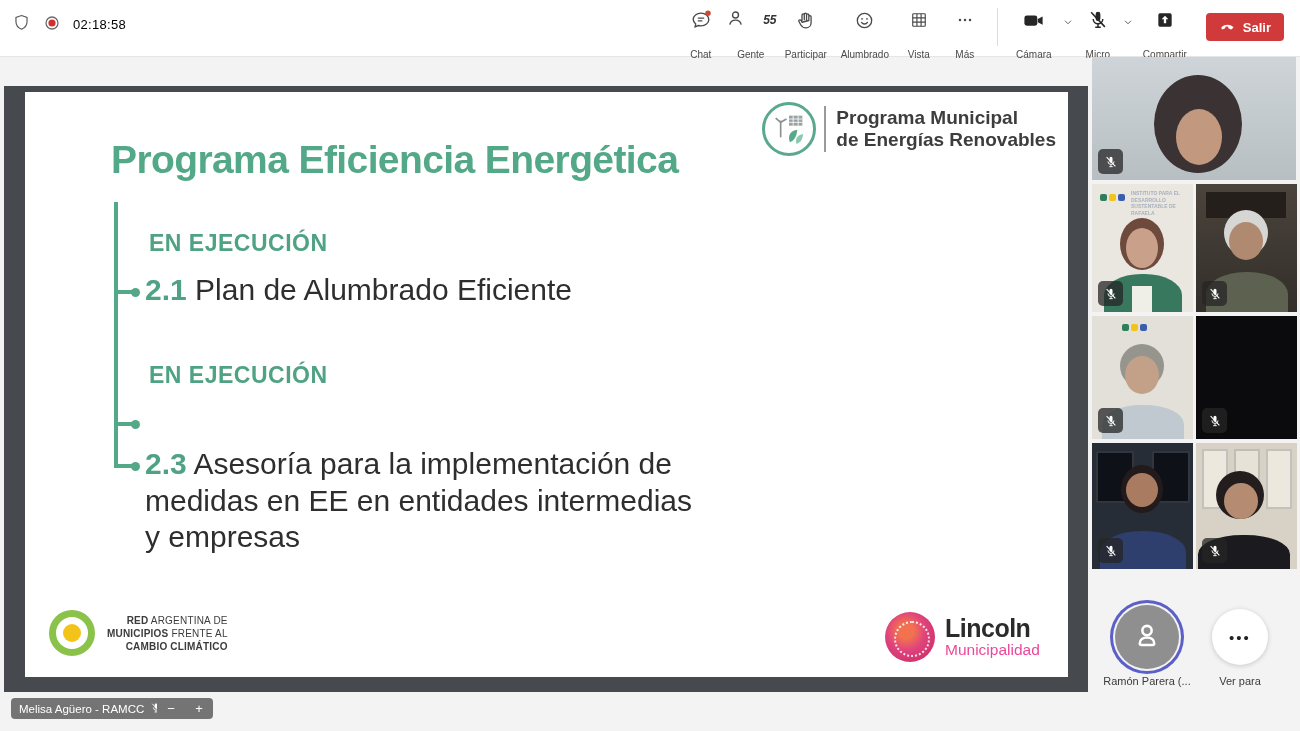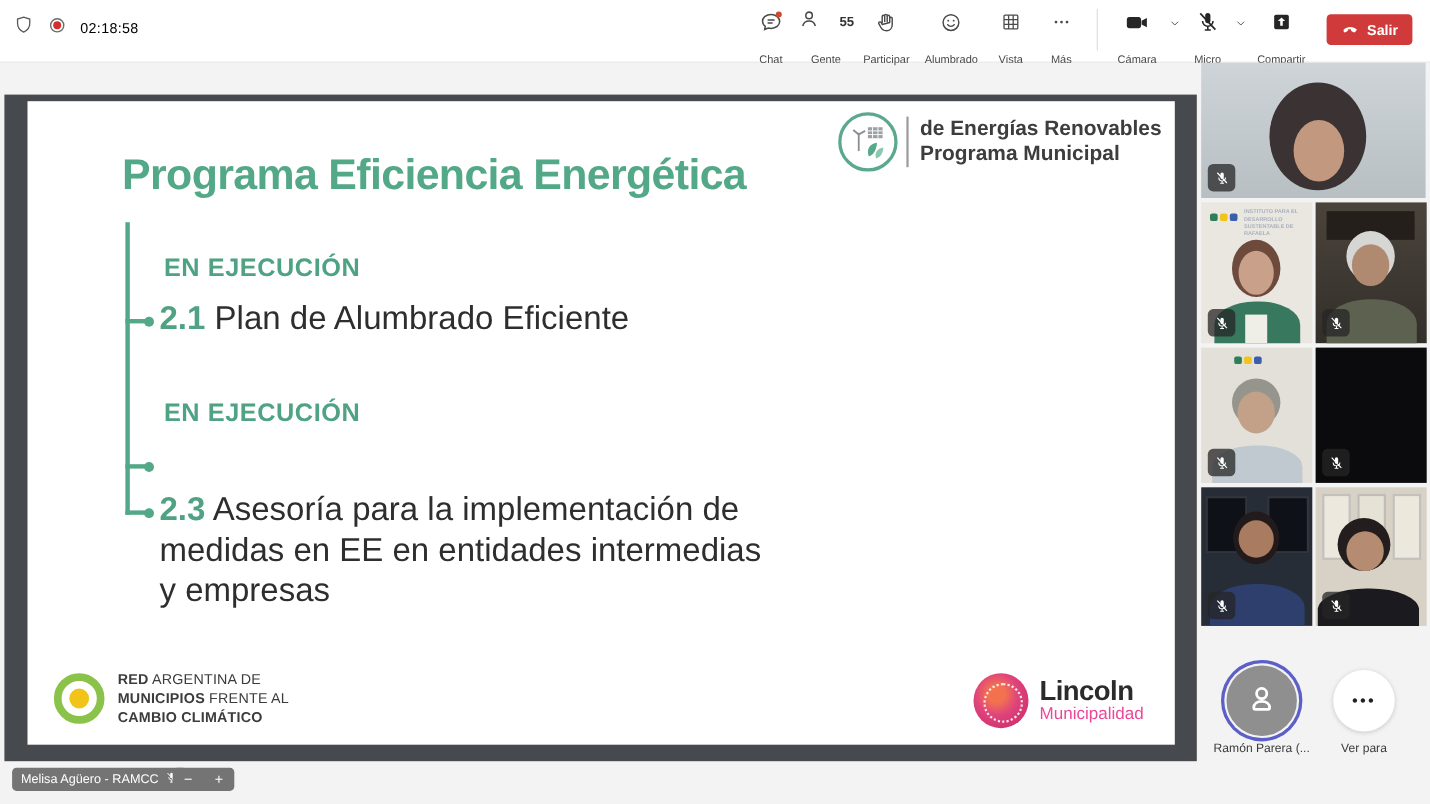--- a/index.html
+++ b/index.html
@@ -5,21 +5,21 @@
   * { margin:0; padding:0; box-sizing:border-box; }
   html,body { width:1300px; height:731px; }
   body { position:relative; background:#f3f3f3; font-family:"Liberation Sans",sans-serif; overflow:hidden; }
 
   
   .topbar { position:absolute; left:0; top:0; width:1300px; height:57px; background:#fff; border-bottom:1px solid #e6e6e6; }
   .tb-left { position:absolute; left:12px; top:13px; display:flex; align-items:center; gap:12px; }
   .timer { font-size:13px; color:#000000; letter-spacing:.3px; }
   .tb-right { position:absolute; right:16px; top:0; height:57px; display:flex; align-items:flex-start; }
   .tb-item { display:flex; flex-direction:column; align-items:center; padding-top:8px; cursor:pointer; }
-  .tb-item .ic { height:24px; display:flex; align-items:center; justify-content:center; gap:15px; }
+  .tb-item .ic { height:24px; display:flex; align-items:center; justify-content:center; gap:15px;font-style:italic; }
   .tb-item .lbl { font-size:10px; color:#4c4a48; margin-top:17px; white-space:nowrap; }
   .tb-count { font-size:12px; font-weight:bold; color:#333; margin-left:2px; }
   .tb-chev { margin-top:14px; padding:0 2px; cursor:pointer; }
   .tb-divider { width:1px; height:38px; background:#dcdcdc; margin:8px 10px 0 10px; }
   .w48{width:48px}.w52{width:52px}.w58{width:58px}.w60{width:60px}.w44{width:44px}
   .leave-btn { margin:13px 0 0 12px; height:28px; padding:0 13px; border:none; border-radius:4px;
     background:#d13a3a; color:#fff; font-weight:bold; font-size:13px; display:flex; align-items:center; gap:7px;
     font-family:"Liberation Sans",sans-serif; cursor:pointer; }
 
   
@@ -36,21 +36,21 @@
   .tree-v { position:absolute; left:89px; top:110px; width:4px; height:266px; background:#53a888; }
   .tree-h { position:absolute; left:89px; width:18px; height:4px; background:#53a888; }
   .tree-dot { position:absolute; left:106px; width:9px; height:9px; border-radius:50%; background:#53a888; }
   .status { position:absolute; left:124px; font-size:23px; font-weight:bold; color:#4fa283; letter-spacing:.5px; }
   .item { position:absolute; left:120px; font-size:30px; color:#2e2e2e; line-height:1.22; white-space:pre-line; }
   .item b { color:#4fa283; font-weight:bold; }
 
   .ramcc { position:absolute; left:24px; top:518px; display:flex; align-items:center; }
   .ramcc-circle { width:46px; height:46px; border-radius:50%; background:#fff; border:7px solid #8bc34a; position:relative; }
   .ramcc-circle::after { content:""; position:absolute; left:7px; top:7px; width:18px; height:18px; border-radius:50%; background:#f2c318; }
-  .ramcc-text { margin-left:12px; font-size:13px; color:#3c3c3c; line-height:1.3; letter-spacing:.2px; }
+  .ramcc-text { margin-left:12px; font-size:10px; color:#3c3c3c; line-height:1.3; letter-spacing:.2px;text-align:right; }
   .lincoln { position:absolute; left:860px; top:520px; display:flex; align-items:center; }
   .lincoln-circle { width:50px; height:50px; border-radius:50%;
     background:radial-gradient(circle at 42% 38%, #f2724f 0 18%, #e0447c 45%, #c42562 100%);
     position:relative; }
   .lincoln-circle::after { content:""; position:absolute; left:9px; top:9px; width:32px; height:32px;
     border-radius:50%; border:2px dotted rgba(255,255,255,.85); }
   .lincoln-text { margin-left:10px; }
   .lincoln-name { font-size:25px; font-weight:bold; color:#2b2b2b; letter-spacing:-0.5px; line-height:1; }
   .lincoln-sub { font-size:15.5px; color:#ec4899; line-height:1.1; }
 
@@ -246,22 +246,22 @@
             <path d="M14 14v20" stroke="#8a8f93" stroke-width="2"></path>
             <path d="M14 16l-6-5M14 16l7-4" stroke="#8a8f93" stroke-width="2"></path>
             <rect x="24" y="8" width="16" height="12" fill="#9aa0a4"></rect>
             <path d="M24 12h16M24 16h16M29 8v12M35 8v12" stroke="#fff" stroke-width="1"></path>
             <path d="M25 40c-3-8 1-14 9-15-1 9-4 13-9 15z" fill="#57a98c"></path>
             <path d="M33 42c-2-6 1-11 8-12-1 7-3 10-8 12z" fill="#8cc8ae"></path>
           </svg>
       </div>
       <div class="pmer-divider"></div>
       <div class="pmer-text">
+        <div>Programa Municipal</div>
         <div>de Energías Renovables</div>
-        <div>Programa Municipal</div>
       </div>
     </div>
 
     <div class="tree-v"></div>
     <div class="tree-h" style="top:198px;"></div>
     <div class="tree-dot" style="top:195.5px;"></div>
     <div class="tree-h" style="top:330px;"></div>
     <div class="tree-dot" style="top:327.5px;"></div>
     <div class="tree-h" style="top:372px;"></div>
     <div class="tree-dot" style="top:369.5px;"></div>

